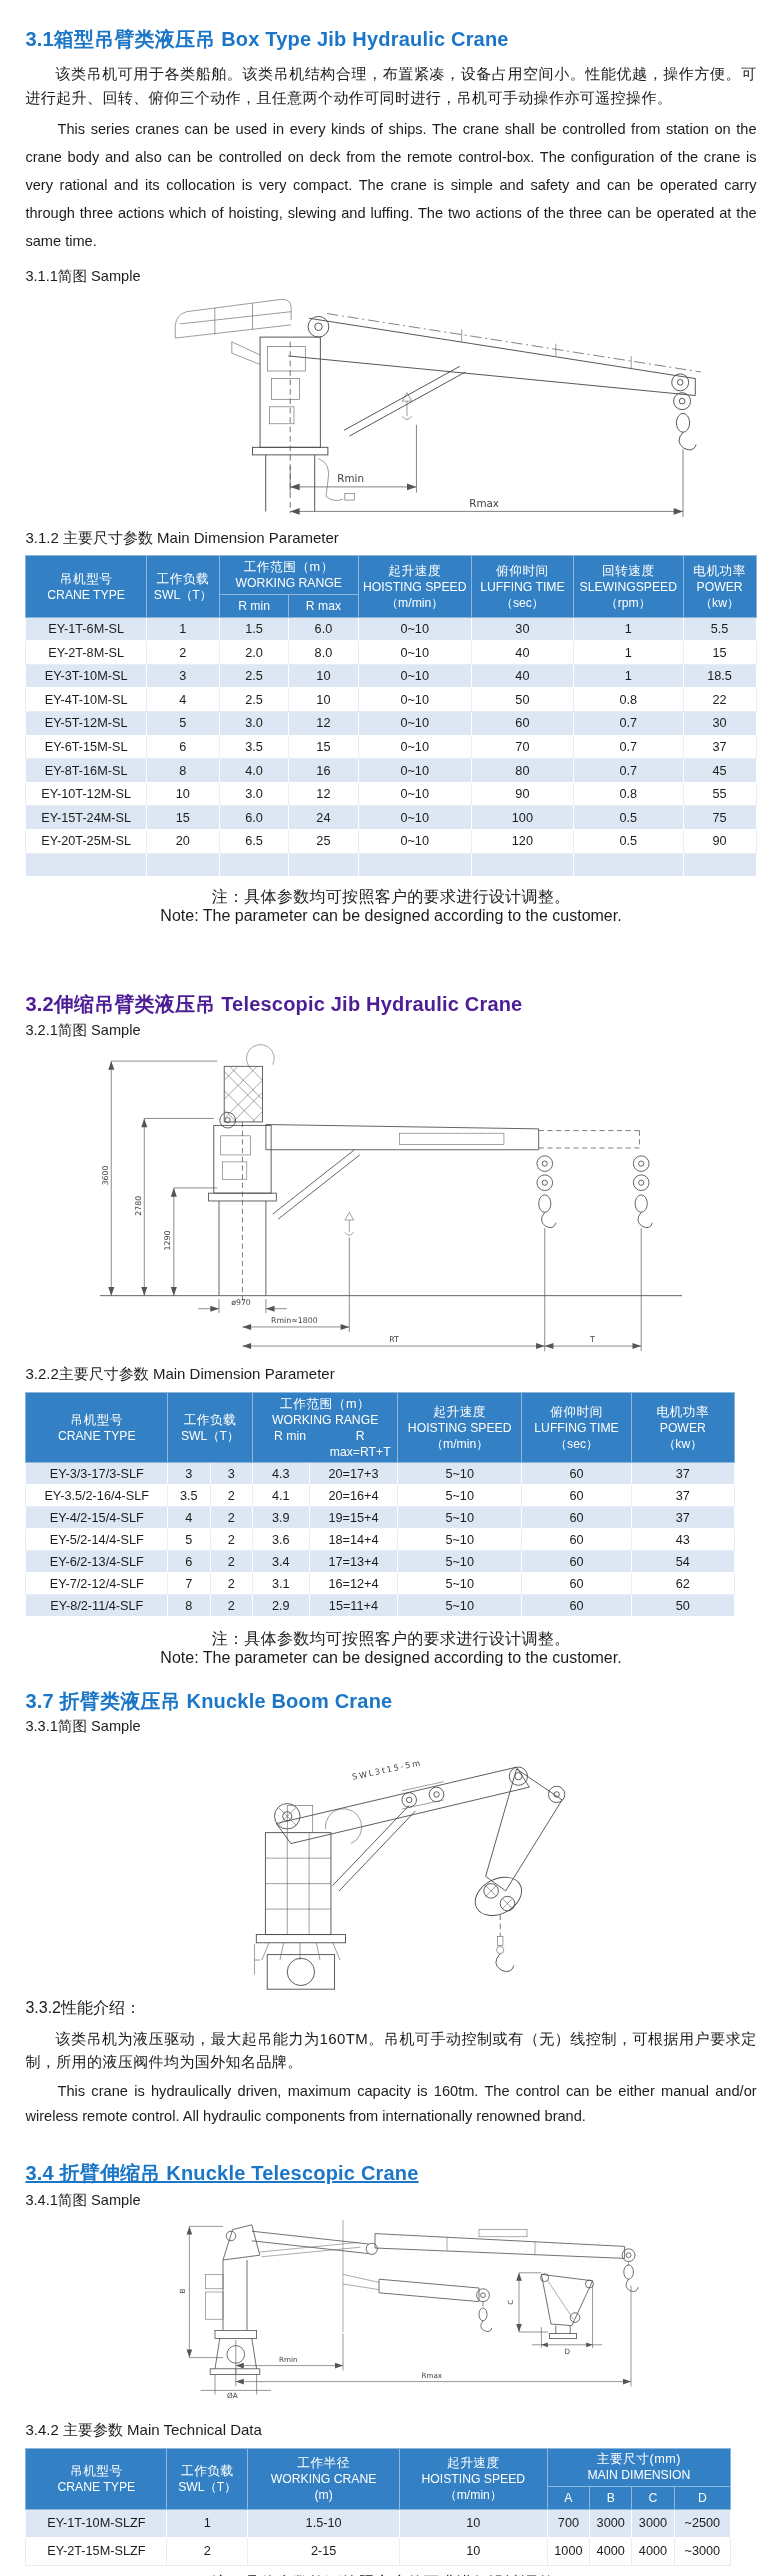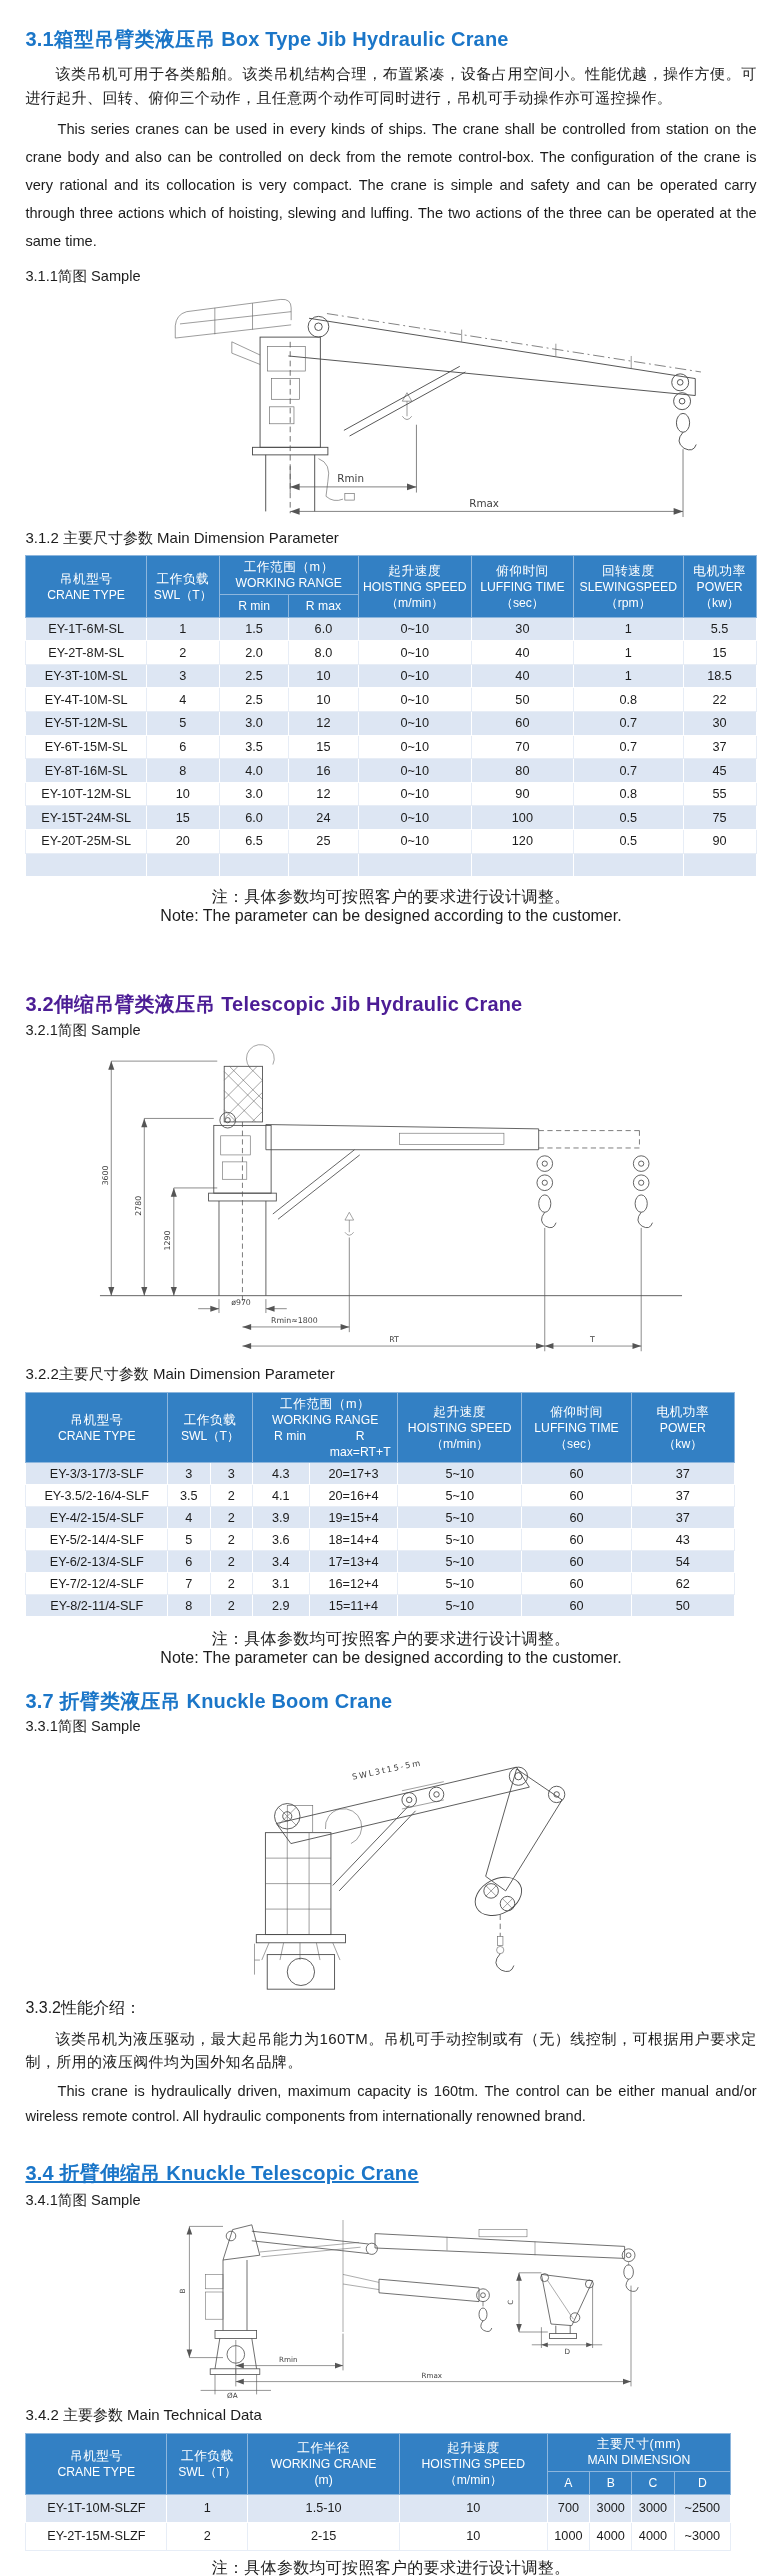--- a/index.html
+++ b/index.html
@@ -624,21 +624,21 @@
       <path class="dim" d="M660,92 L660,218 M166,198 L166,218 M166,212 L660,212"></path>
       <polygon class="arr" points="166,212 176,208.5 176,215.5"></polygon>
       <polygon class="arr" points="660,212 650,208.5 650,215.5"></polygon>
       <text class="dimtxt-s" x="398" y="208">Rmax</text>
 
       <path class="dim" d="M140,203 L140,228 M192,203 L192,228 M122,223 L140,223 M192,223 L210,223 M140,223 L192,223"></path>
       <text class="dimtxt-s" x="155" y="233">ØA</text>
     </svg>
   </div>
 
-  <p class="param-head" style="margin-top:6px">3.4.2 主要参数 Main Technical Data</p>
+  <p class="param-head" style="margin-top:21px">3.4.2 主要参数 Main Technical Data</p>
 
   <table class="ptable w3 t3tab">
     <colgroup>
       <col style="width:20%">
         <col style="width:11.5%">
         <col style="width:21.5%">
         <col style="width:21%">
       <col style="width:6%">
         <col style="width:6%">
         <col style="width:6%">

